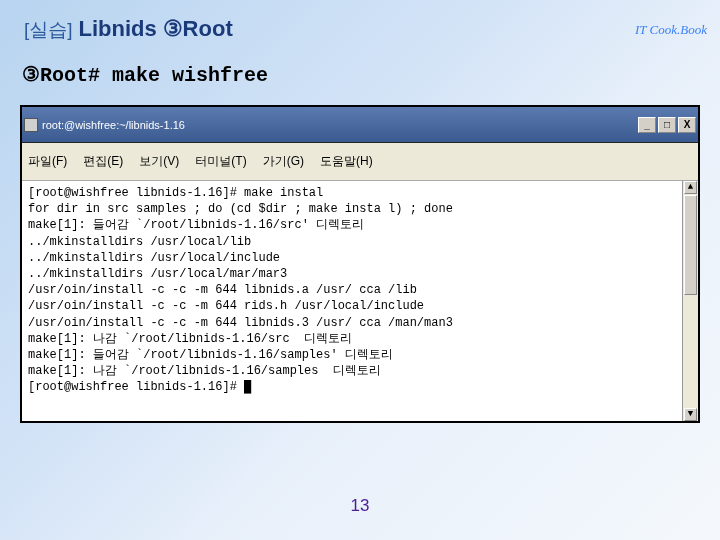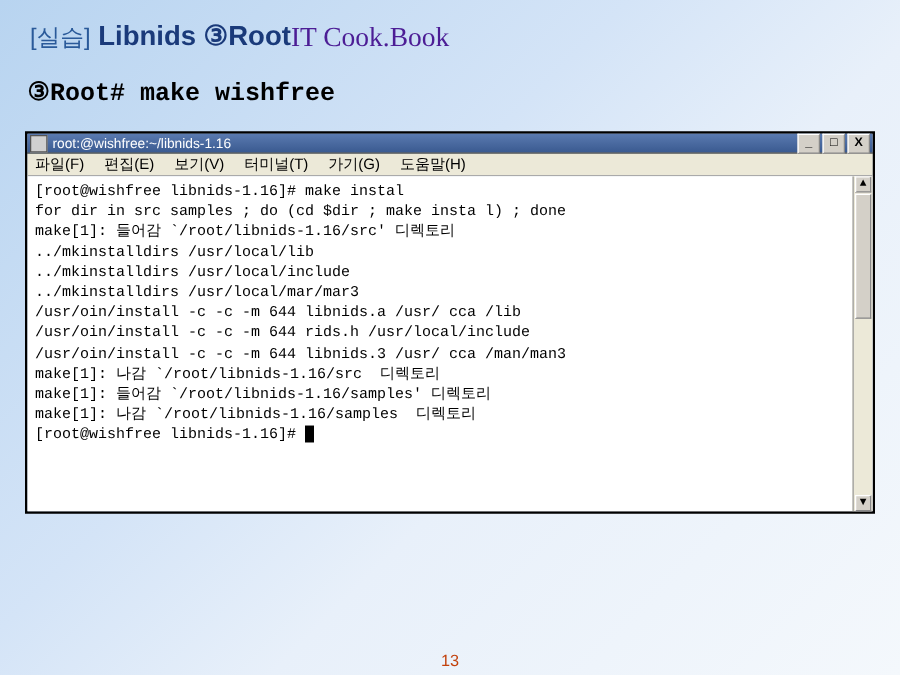--- a/index.html
+++ b/index.html
@@ -5,58 +5,60 @@
     * { margin: 0; padding: 0; box-sizing: border-box; }
     body {
       width: 720px;
       height: 540px;
       background: linear-gradient(135deg, #b8d4f0 0%, #d4e4f7 40%, #e8f0fa 60%, #f4f8fc 100%);
       font-family: "Malgun Gothic", sans-serif;
       position: relative;
       overflow: hidden;
     }
     .header {
-      padding: 16px 27px 8px 24px;
-      display: flex;
+      padding: 16px 13px 8px 24px;
+      display: flex;
+      justify-content: space-between;
       align-items: center;
     }
     .title-group {
       display: flex;
       align-items: baseline;
       gap: 6px;
     }
     .prefix {
       color: #2a5a9a;
       font-size: 19px;
       font-weight: normal;
     }
     .title {
       color: #1a3a7a;
       font-size: 22px;
       font-weight: bold;
     }
     .brand {
-      color: #4c1d95;
-      font-size: 22px;
+      color: #3b82f6;
+      font-size: 13px;
       font-family: Georgia, serif;
+      font-style: italic;
     }
     .steps {
       padding: 10px 22px 8px 22px;
       font-size: 20px;
       line-height: 1.5;
       font-weight: bold;
       font-family: "Courier New", monospace;
       color: #000;
     }
     .terminal-container {
       margin: 6px 20px 0 20px;
       border: 2px solid #000;
     }
     .titlebar {
-      height: 16px;
+      height: 36px;
       background: linear-gradient(to bottom, #5a7ab0 0%, #3a5a90 100%);
       display: flex;
       align-items: center;
       justify-content: space-between;
       padding: 0 2px;
       border-bottom: 1px solid #222;
     }
     .titlebar-left {
       display: flex;
       align-items: center;
@@ -85,40 +87,40 @@
       border-top-color: #fff;
       border-left-color: #fff;
       display: flex;
       align-items: center;
       justify-content: center;
       font-size: 10px;
       font-weight: bold;
       font-family: sans-serif;
     }
     .menubar {
-      height: 18px;
+      height: 38px;
       background: #ece9d8;
       display: flex;
       align-items: center;
       padding: 0 6px;
       gap: 16px;
       border-bottom: 1px solid #aaa;
       font-size: 12px;
       font-family: sans-serif;
       color: #000;
     }
     .terminal-body {
       background: #fff;
       color: #000;
       font-family: "Courier New", monospace;
       font-size: 12px;
       line-height: 1.35;
       padding: 4px 6px;
       white-space: pre;
-      height: 268px;
+      height: 240px;
       overflow: hidden;
       position: relative;
     }
     .scrollbar {
       position: absolute;
       right: 0;
       top: 0;
       bottom: 0;
       width: 16px;
       background: #ece9d8;
@@ -145,25 +147,25 @@
       border-top-color: #fff;
       border-left-color: #fff;
       font-size: 9px;
       text-align: center;
       line-height: 11px;
     }
     .scroll-arrow.up { top: 0; }
     .scroll-arrow.down { bottom: 0; }
     .page-number {
       position: absolute;
-      bottom: 4px;
+      bottom: 24px;
       left: 50%;
       transform: translateX(-50%);
-      font-size: 13px;
-      color: #c2410c;
+      font-size: 17px;
+      color: #4c1d95;
     }
   </style>
 </head>
 <body>
 
 <div class="header">
   <div class="title-group">
     <span class="prefix">[실습]</span>
     <span class="title">Libnids ③Root</span>
   </div>

